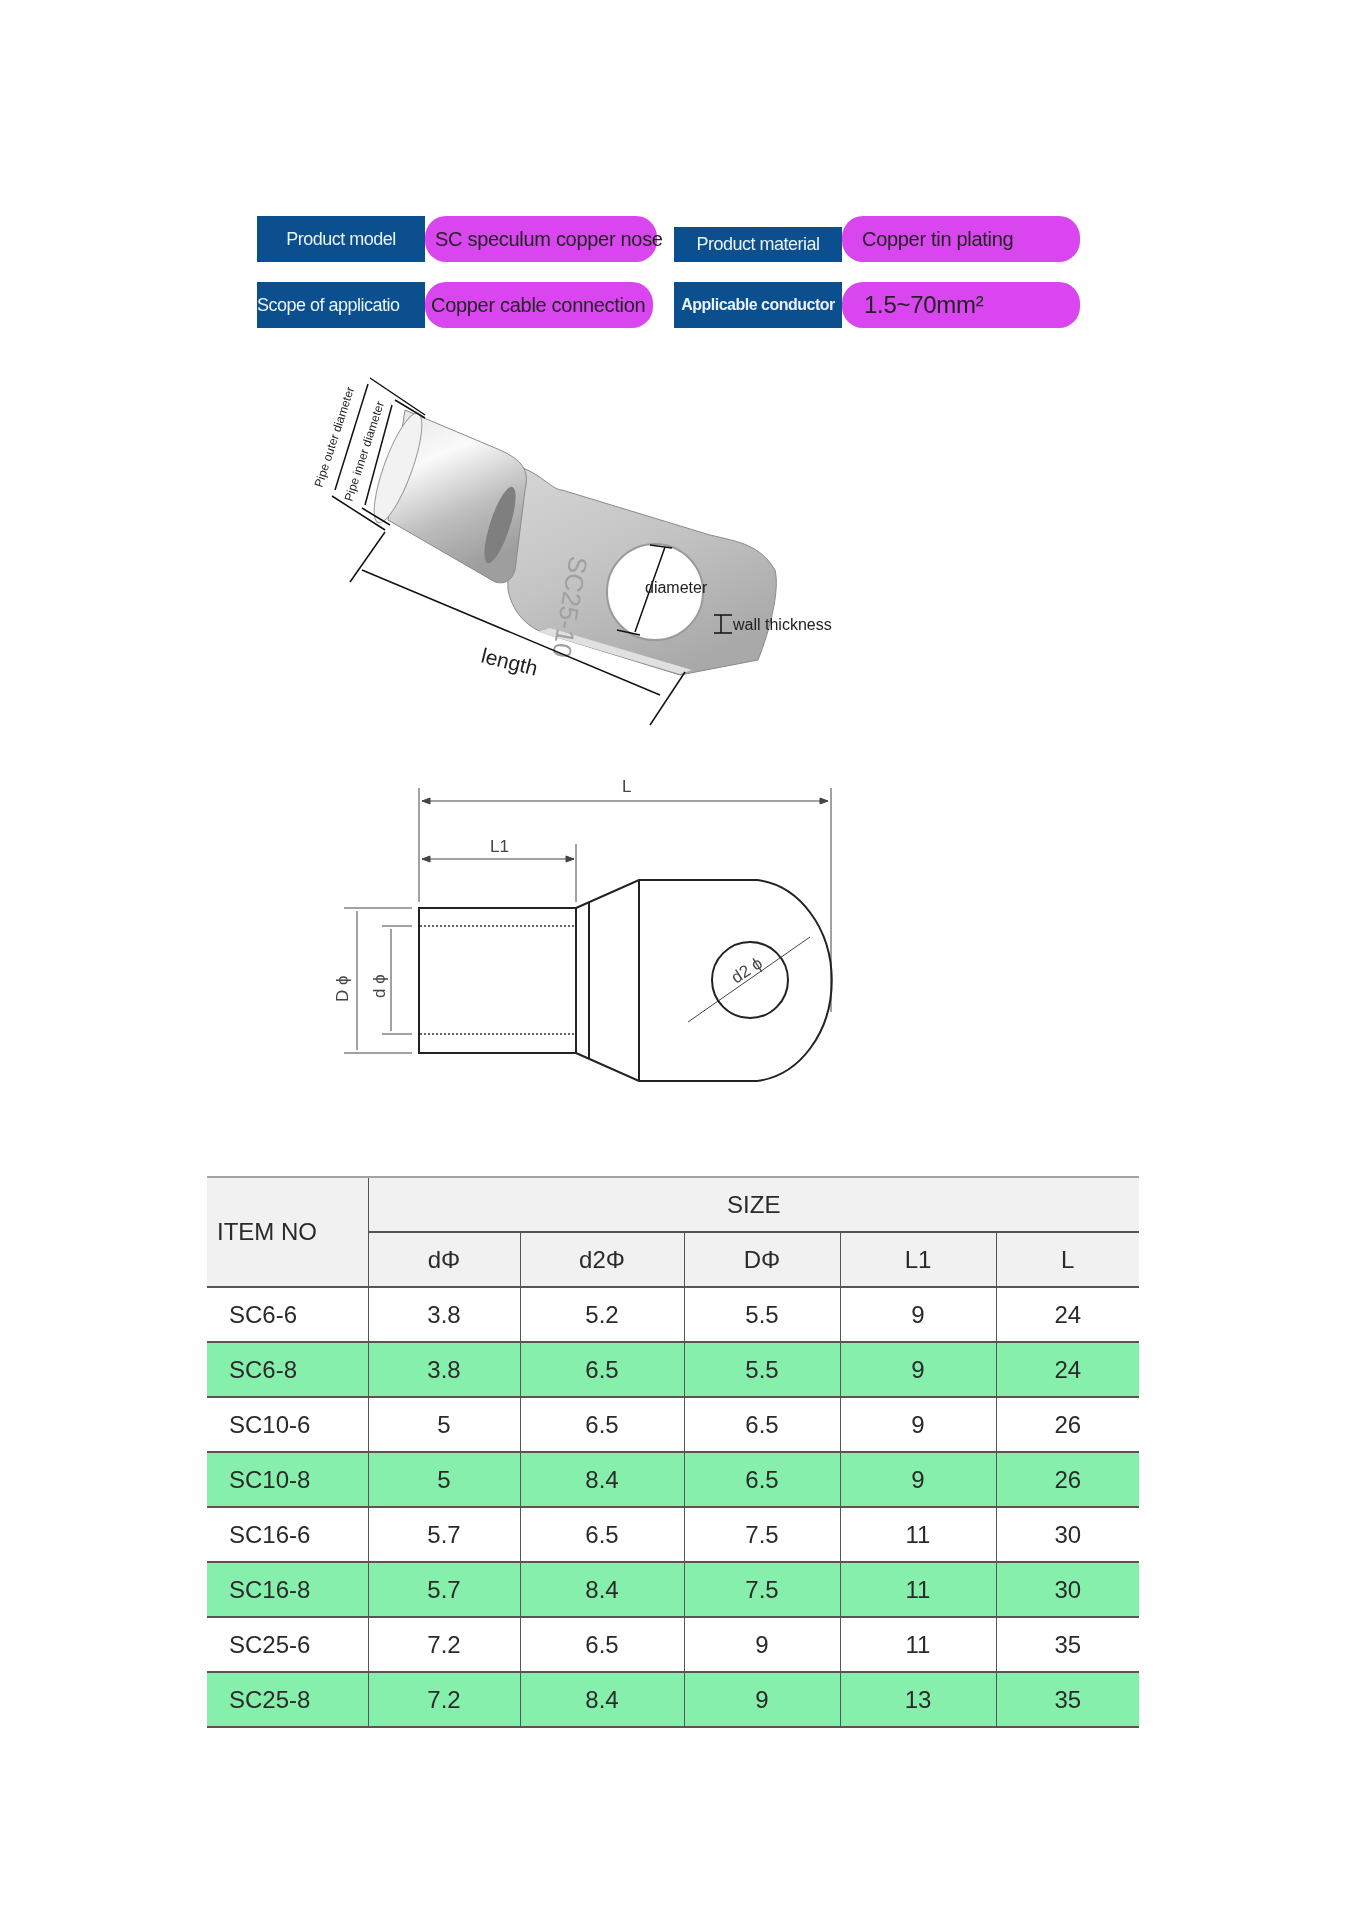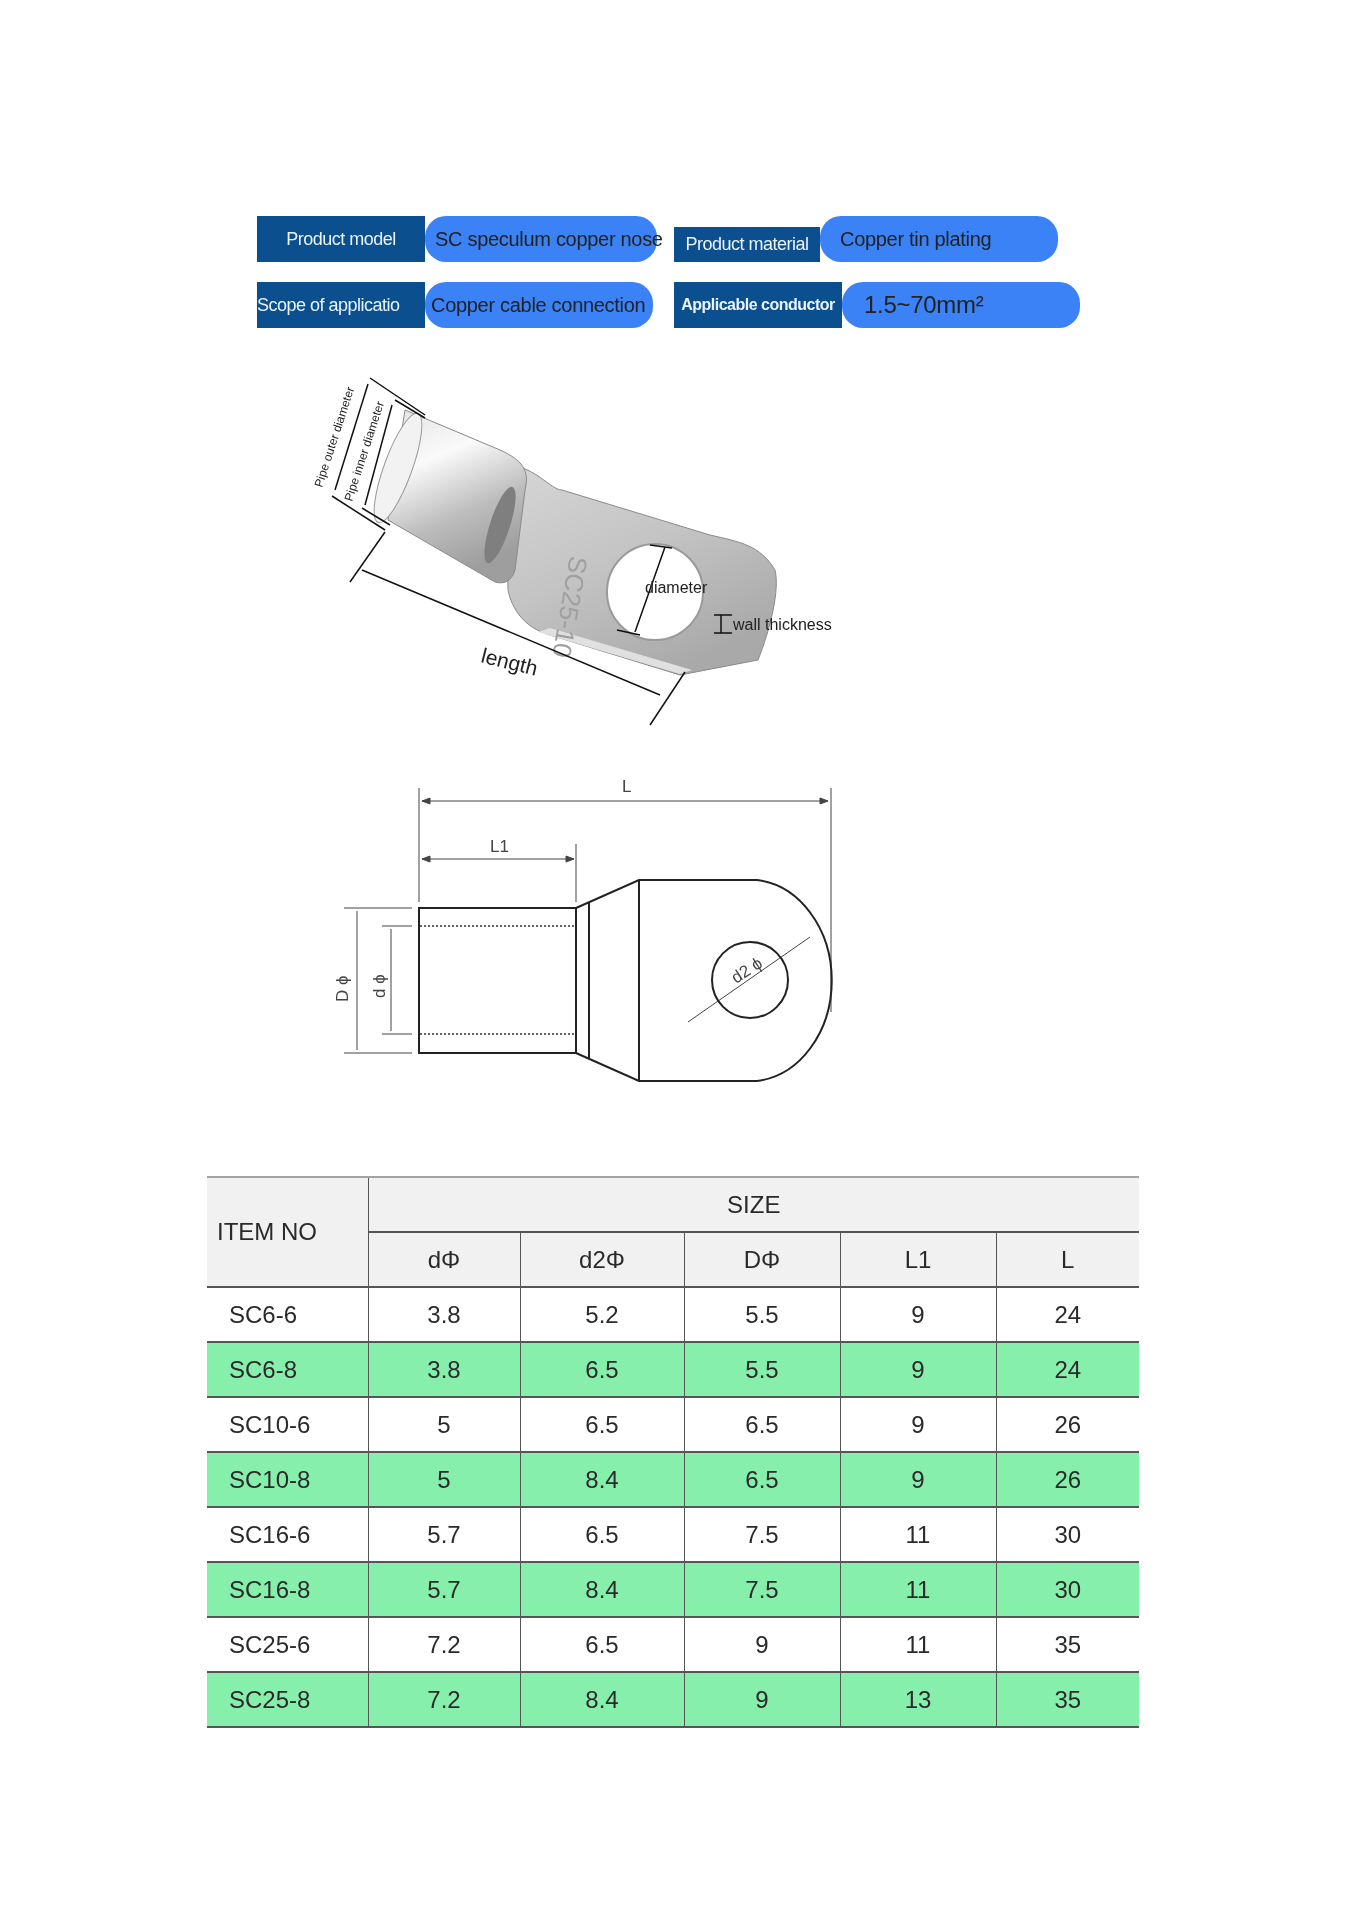--- a/index.html
+++ b/index.html
@@ -3,21 +3,21 @@
 <meta charset="utf-8">
 <style>
   html, body { margin:0; padding:0; background:#ffffff; }
   body { width:1351px; height:1910px; position:relative; overflow:hidden;
          font-family:"Liberation Sans", "DejaVu Sans", sans-serif; color:#222; }
 
   
   .spec { position:absolute; display:flex; height:46px; }
   .spec .lbl { background:#0b4f8e; color:#eaf3fb; display:flex; align-items:center; justify-content:center;
                font-size:18px; letter-spacing:-0.5px; white-space:nowrap; overflow:hidden; }
-  .spec .val { background:#3b82f6; color:#222; display:flex; align-items:center; padding-left:10px;
+  .spec .val { background:#d946ef; color:#222; display:flex; align-items:center; padding-left:10px;
                font-size:20px; letter-spacing:-0.3px; white-space:nowrap;border-radius:21px; }
   .spec .val.big { font-size:24px; padding-left:22px; }
   .spec .lbl.small { font-size:16px;font-weight:bold; }
 
   
   .photo { position:absolute; left:300px; top:370px; width:750px; height:370px; }
   .drawing { position:absolute; left:330px; top:770px; width:650px; height:330px; }
 
   
   table.sizes { position:absolute; left:207px; top:1176px; width:932px; border-collapse:collapse;
@@ -32,21 +32,21 @@
   table.sizes .hdr { background:#f1f1f1; }
 </style>
 </head>
 <body>
 
 <div class="spec" style="left:257px; top:216px;">
   <div class="lbl" style="width:168px;">Product model</div>
   <div class="val" style="width:222px;">SC speculum copper nose</div>
 </div>
 <div class="spec" style="left:674px; top:216px;">
-  <div class="lbl" style="width:146px;margin-top:11px;">Product material</div>
+  <div class="lbl" style="width:168px;margin-top:11px;">Product material</div>
   <div class="val" style="width:218px; padding-left:20px;">Copper tin plating</div>
 </div>
 <div class="spec" style="left:257px; top:282px;">
   <div class="lbl" style="width:168px; justify-content:flex-start;">Scope of applicatio</div>
   <div class="val" style="width:222px; padding-left:6px;">Copper cable connection</div>
 </div>
 <div class="spec" style="left:674px; top:282px;">
   <div class="lbl small" style="width:168px;">Applicable conductor</div>
   <div class="val big" style="width:216px;">1.5~70mm²</div>
 </div>

